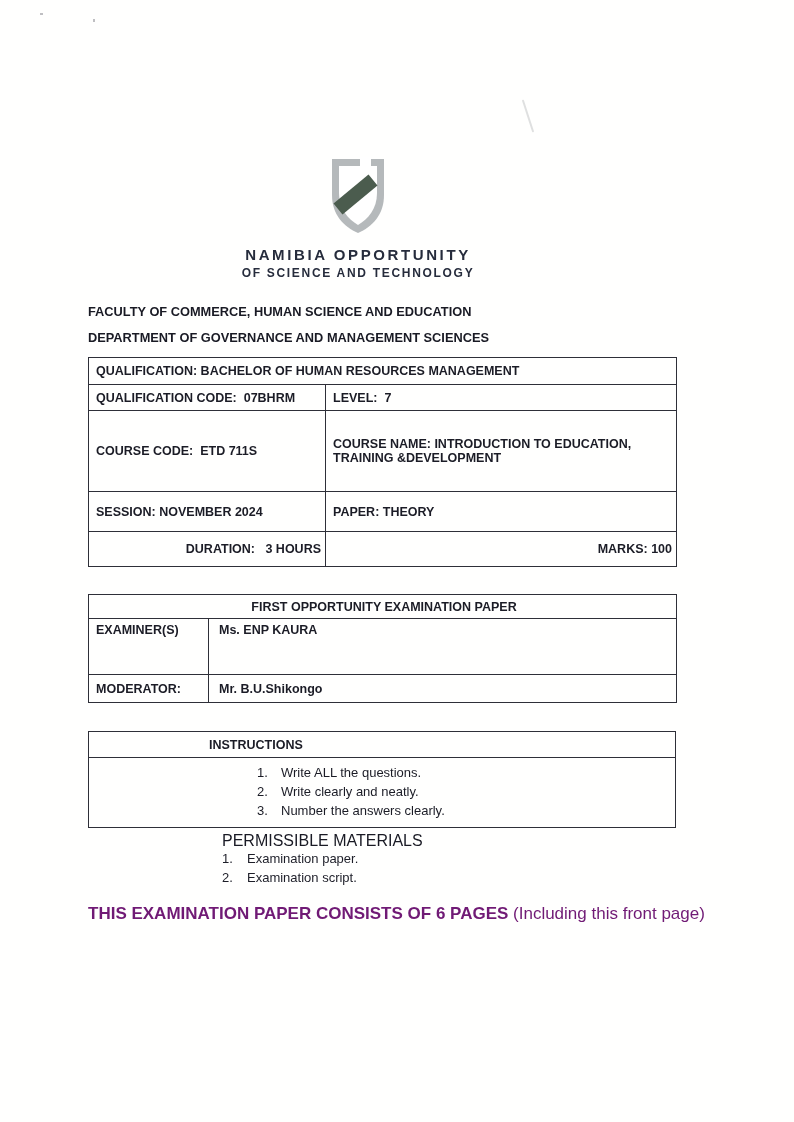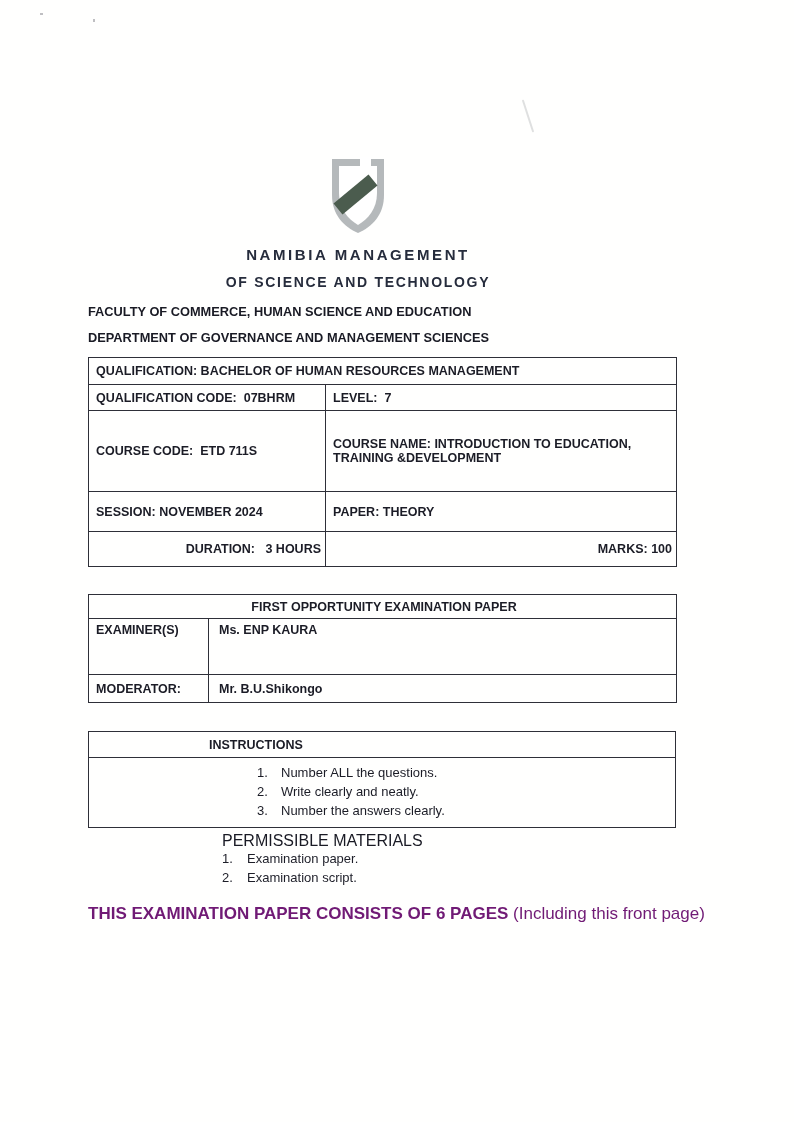--- a/index.html
+++ b/index.html
@@ -12,21 +12,21 @@
   .pre { white-space:pre-wrap; }
 
   
   .speck { position:absolute; background:#8a8a90; opacity:.55; }
   .scratch { position:absolute; width:2px; height:34px; background:#6f7078; opacity:.22; transform:rotate(-18deg); border-radius:2px; }
 
   
   .logo-block { position:absolute; top:157px; left:0; width:100%;
     display:flex; flex-direction:column; align-items:center; transform:translateX(-39px); }
   .logo-name { margin-top:11px; font-size:15px; font-weight:700; letter-spacing:2.6px; color:#262c3c; }
-  .logo-sub  { margin-top:11px;  font-size:14px; font-weight:600; letter-spacing:1.7px; color:#262c3c; }
+  .logo-sub  { margin-top:3px;  font-size:12px; font-weight:600; letter-spacing:1.7px; color:#262c3c; }
 
   
   .center-head { position:absolute; left:88px; width:588px; text-align:left;
     font-size:12.8px; font-weight:700; color:#191a24; }
 
   
   table.doc { position:absolute; left:88px; width:588px; border-collapse:collapse; table-layout:fixed; }
   table.doc td { border:1.6px solid #2e2f38; font-size:12.5px; font-weight:700;
     color:#1b1c26; padding:2px 4px 2px 7px; vertical-align:middle; }
 
@@ -62,21 +62,21 @@
   <div class="speck" style="left:93px; top:19px; width:2px; height:3px;"></div>
   <div class="scratch" style="left:527px; top:99px;"></div>
 
   <div class="logo-block">
     <svg width="60" height="78" viewBox="0 0 60 78">
       <path d="M4,2 H56 V38 C56,58 44,70 30,76 C16,70 4,58 4,38 Z" fill="#b5b9bb"></path>
       <path d="M11,9 H49 V36 C49,52 40,62 30,68 C20,62 11,52 11,36 Z" fill="#ffffff"></path>
       <rect x="32" y="0" width="11" height="30" fill="#ffffff"></rect>
       <polygon points="5.5,46.6 40.5,17.6 49.5,28.4 14.5,57.4" fill="#4b5c4e"></polygon>
     </svg>
-    <div class="logo-name">NAMIBIA MANAGEMENT</div>
+    <div class="logo-name">NAMIBIA OPPORTUNITY</div>
     <div class="logo-sub">OF SCIENCE AND TECHNOLOGY</div>
   </div>
 
   <div class="center-head" style="top:304px;">FACULTY OF COMMERCE, HUMAN SCIENCE AND EDUCATION</div>
   <div class="center-head" style="top:330px;">DEPARTMENT OF GOVERNANCE AND MANAGEMENT SCIENCES</div>
 
   <table class="doc t-course">
     <colgroup>
         <col style="width:237px;">
         <col style="width:351px;">
@@ -126,21 +126,21 @@
 
   <table class="doc t-instr">
     <tbody>
         <tr style="height:26px;">
       <td class="hdr">INSTRUCTIONS</td>
     </tr>
     <tr style="height:55px;">
       <td class="body">
         <div class="instr-line">
           <span class="num">1.</span>
-          <span>Number ALL the questions.</span>
+          <span>Write ALL the questions.</span>
         </div>
         <div class="instr-line">
           <span class="num">2.</span>
           <span>Write clearly and neatly.</span>
         </div>
         <div class="instr-line">
           <span class="num">3.</span>
           <span>Number the answers clearly.</span>
         </div>
       </td>

